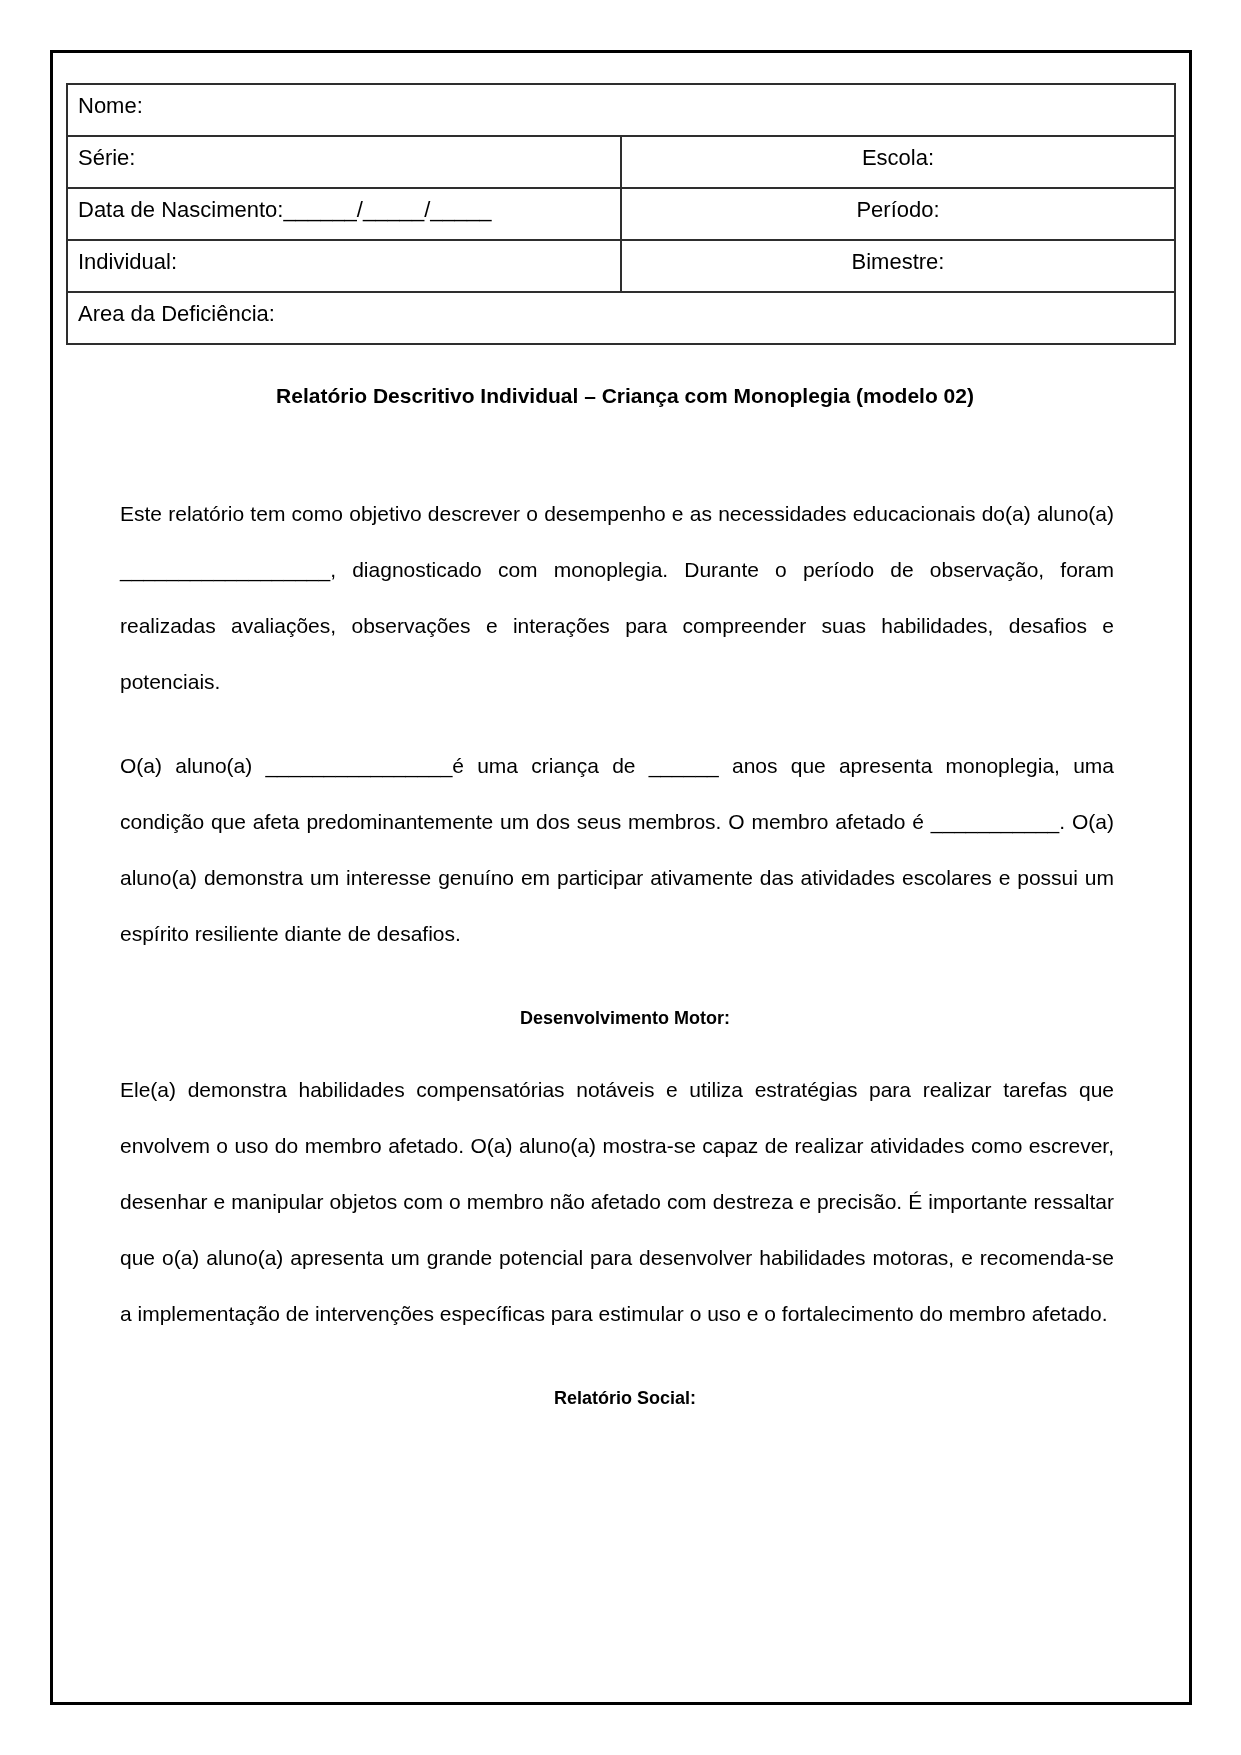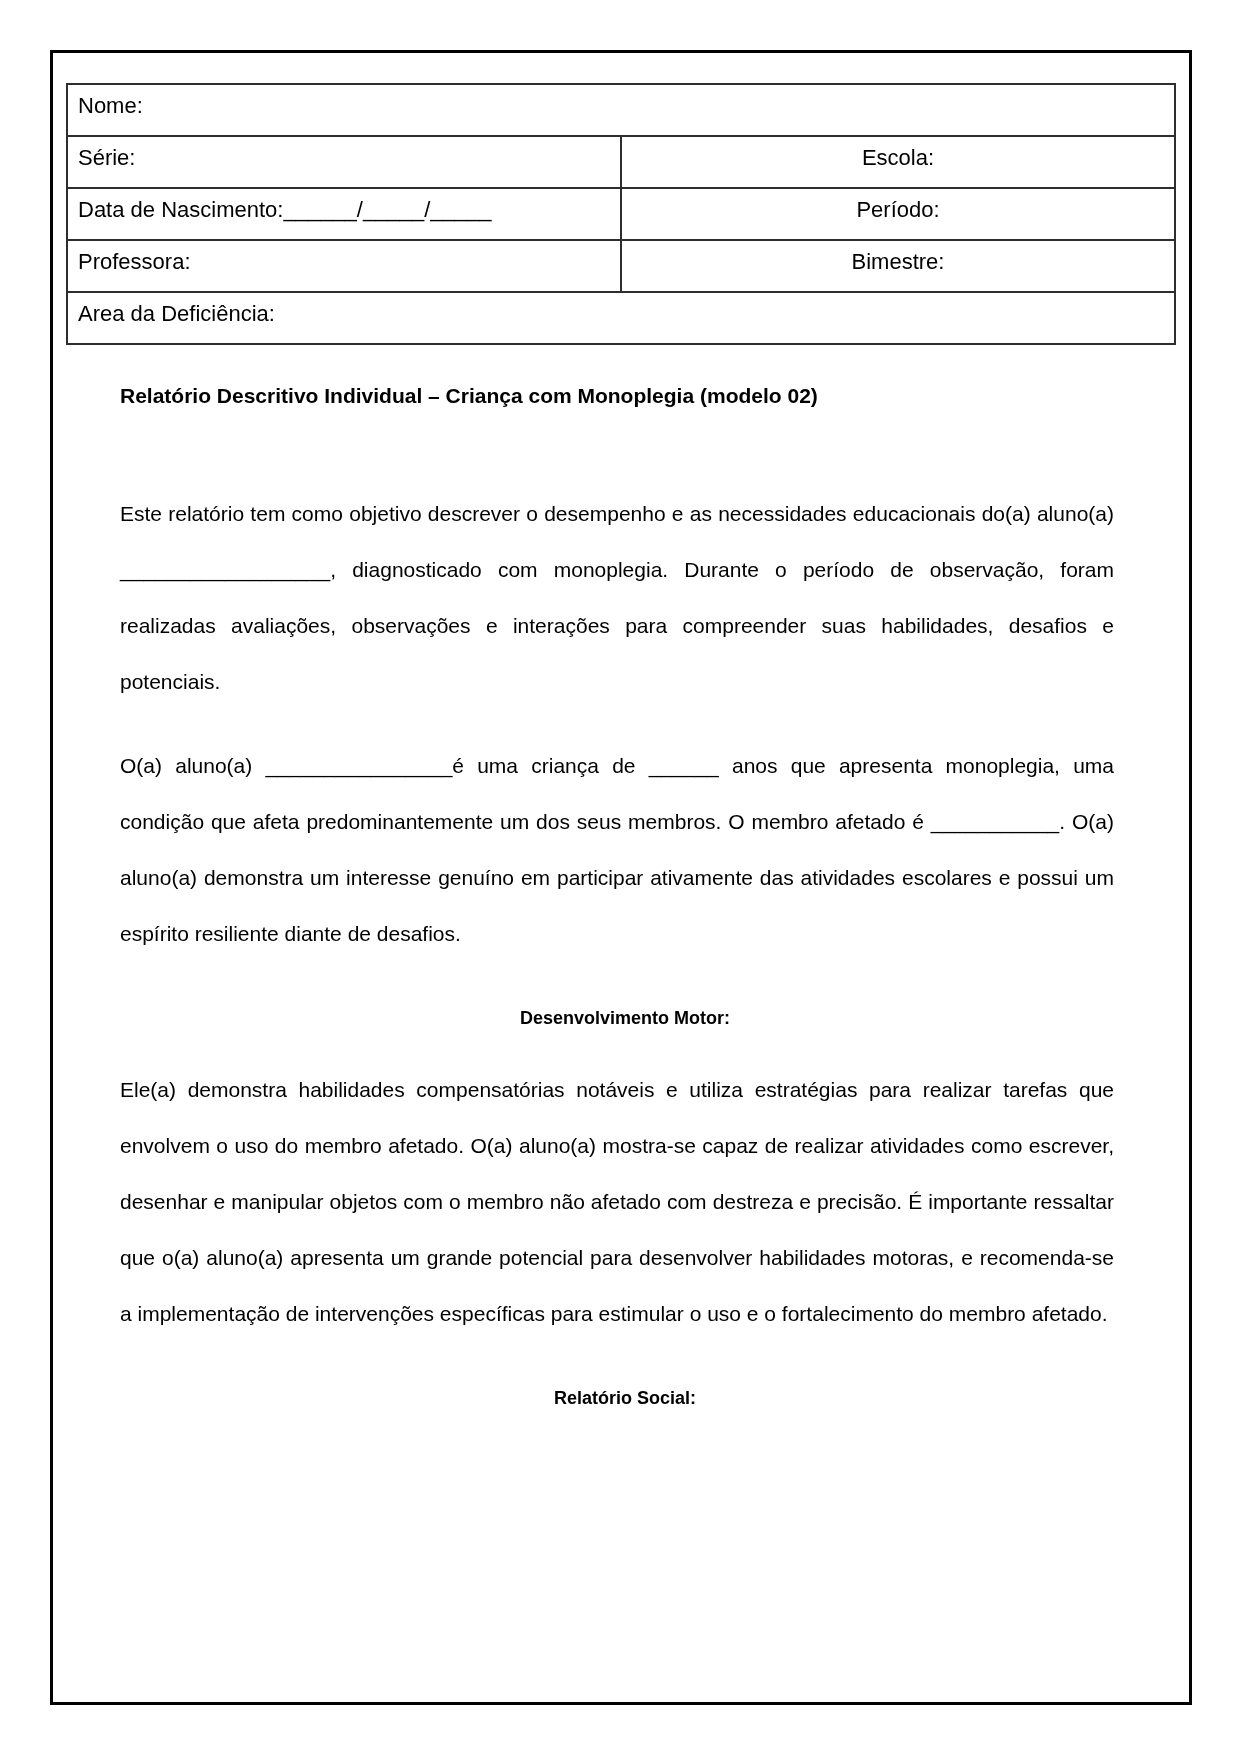--- a/index.html
+++ b/index.html
@@ -53,21 +53,21 @@
     top: 315px;
     width: 1010px;
     font-size: 21px;
     line-height: 56px;
   }
   .doc-title {
     margin: 0 0 62px 0;
     font-size: 21px;
     line-height: 56px;
     font-weight: bold;
-    text-align: left;
+    text-align: center;
   }
   .content p {
     margin: 0 16px 28px 0;
     text-align: justify;
   }
   .content h2 {
     margin: 0 0 16px 0;
     font-size: 18px;
     line-height: 56px;
     font-weight: bold;
@@ -86,21 +86,21 @@
       </tr>
       <tr>
         <td class="col-left">Série:</td>
         <td class="col-right">Escola:</td>
       </tr>
       <tr>
         <td class="col-left">Data de Nascimento:______/_____/_____</td>
         <td class="col-right">Período:</td>
       </tr>
       <tr>
-        <td class="col-left">Professora:</td>
+        <td class="col-left">Individual:</td>
         <td class="col-right">Bimestre:</td>
       </tr>
       <tr>
         <td colspan="2">Area da Deficiência:</td>
       </tr>
     </tbody>
   </table>
 
   <div class="content">
     <h1 class="doc-title">Relatório Descritivo Individual – Criança com Monoplegia (modelo 02)</h1>

